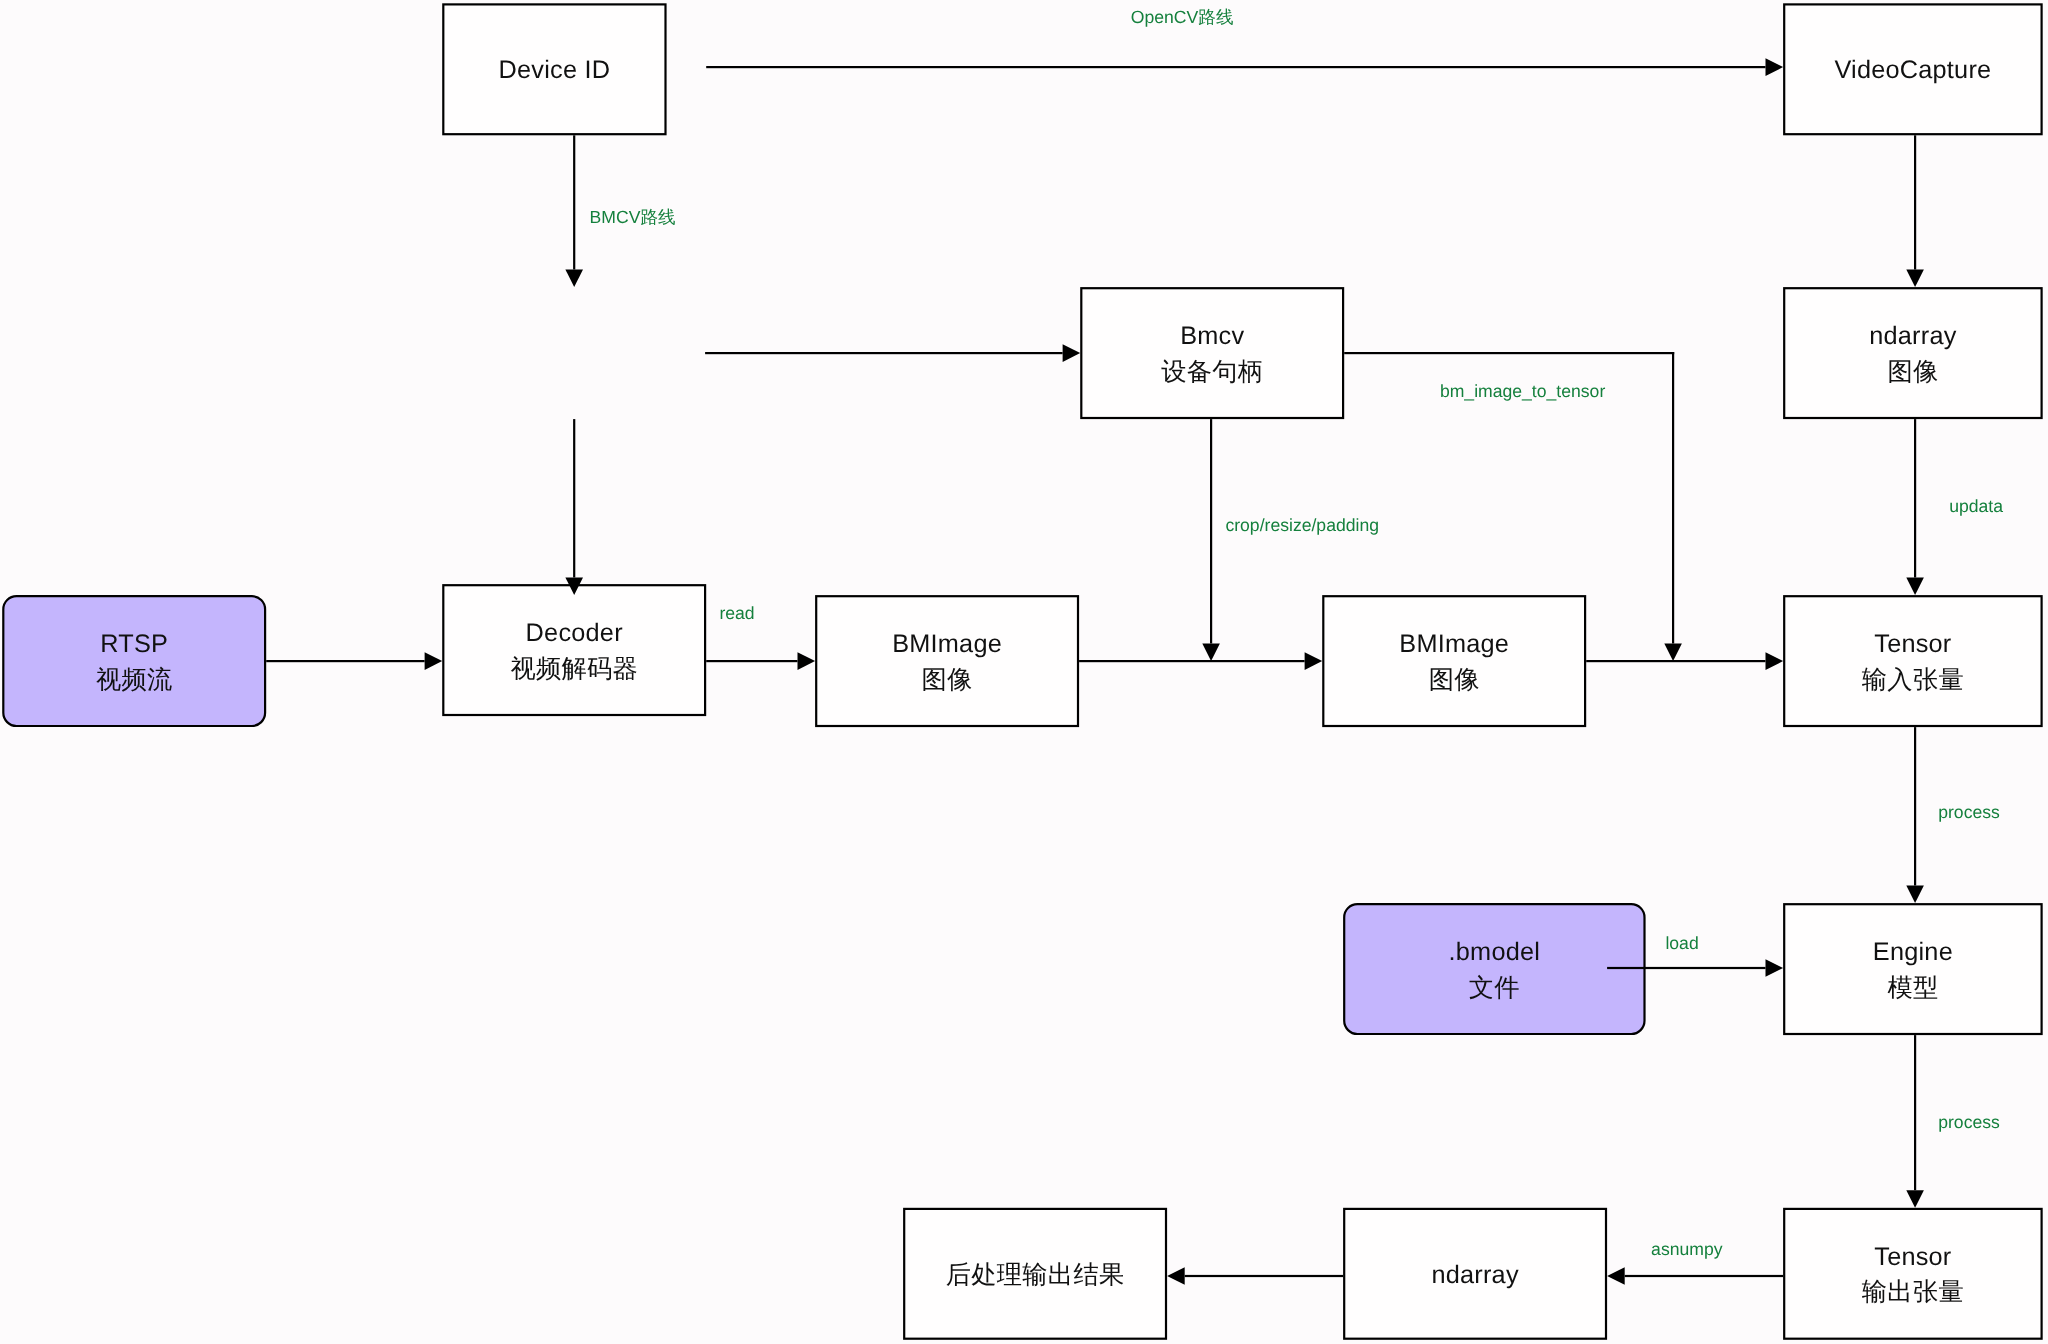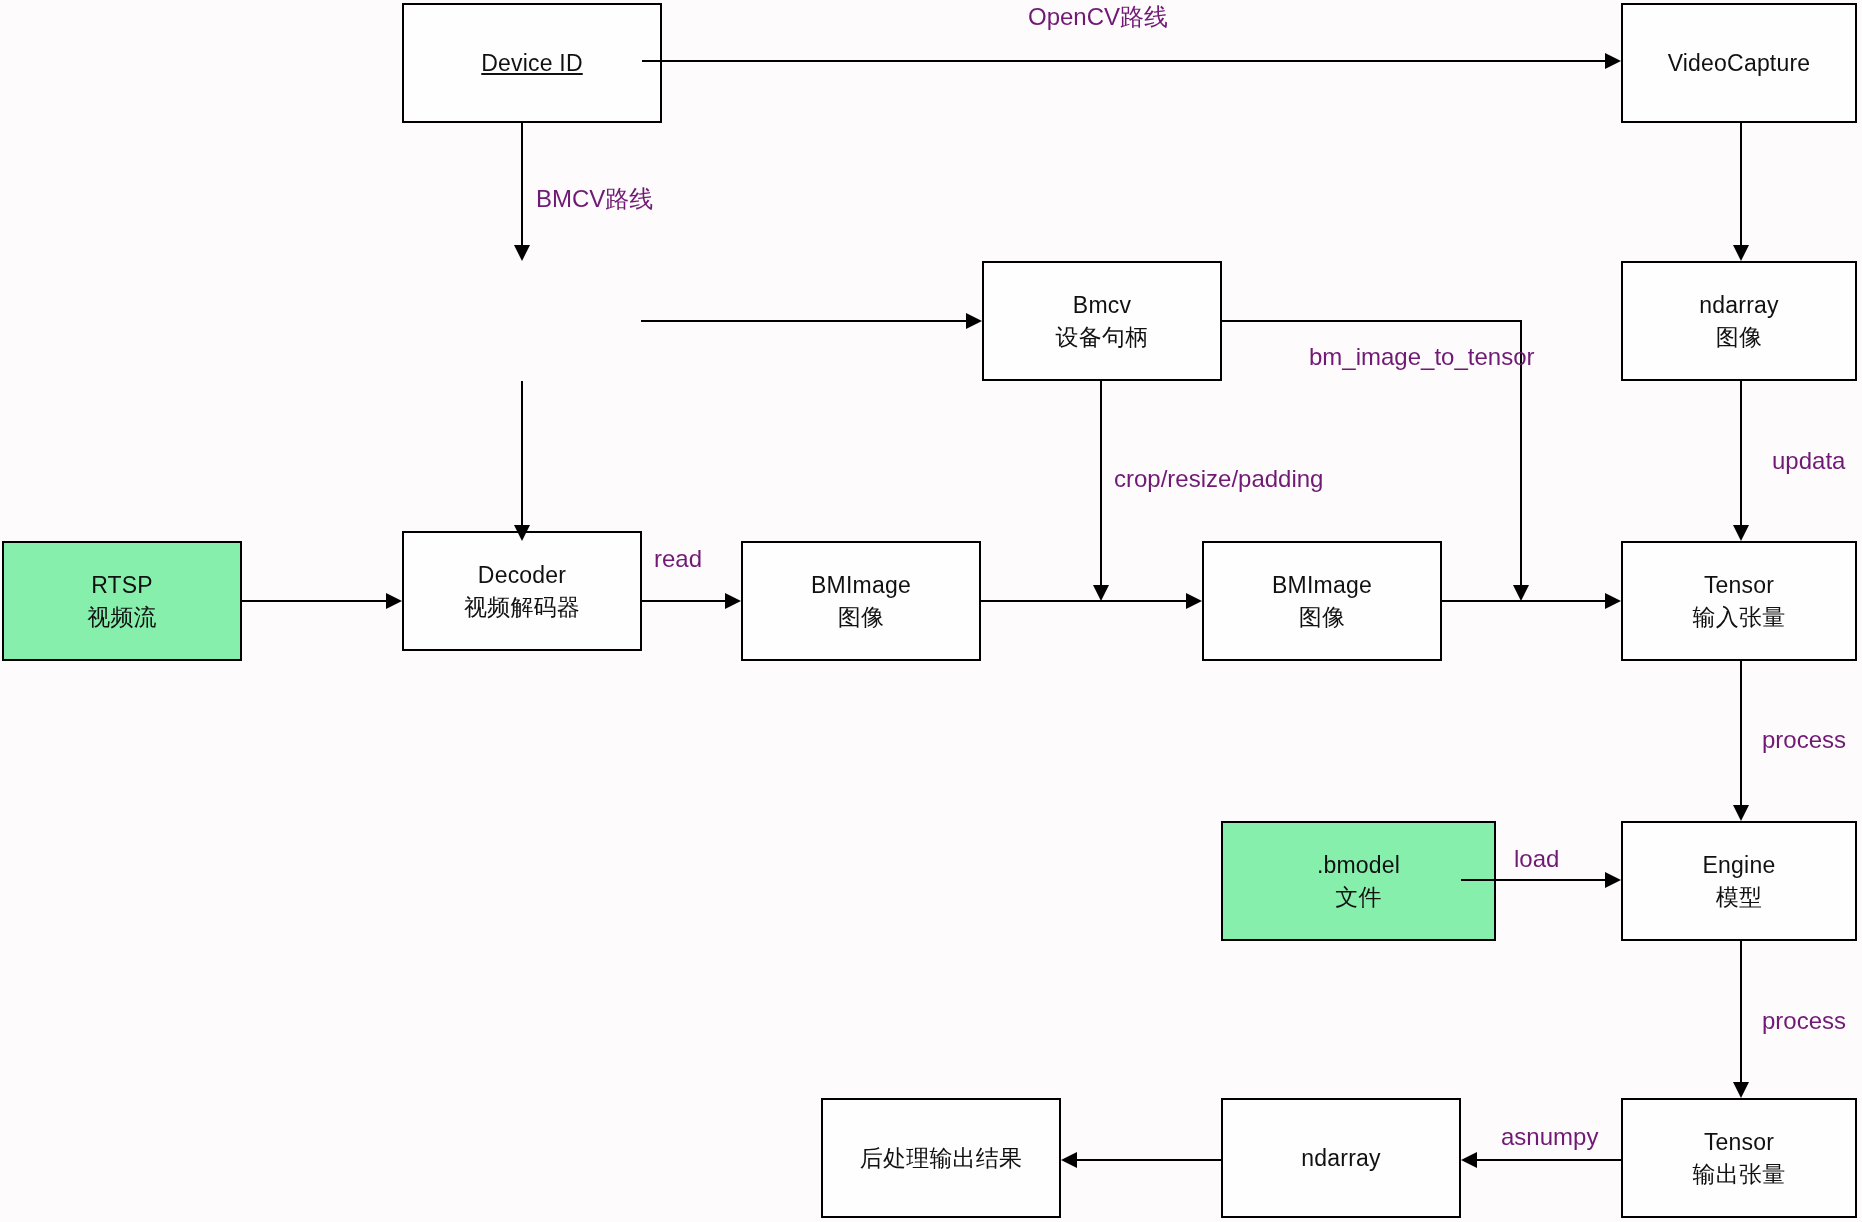--- a/index.html
+++ b/index.html
@@ -19,41 +19,41 @@
     background:#fffefe;
     display:flex;
     flex-direction:column;
     align-items:center;
     justify-content:center;
     text-align:center;
     font-size:23px;
     line-height:32px;
     letter-spacing:0.2px;
   }
-  .box.gray{background:#86efac;}
+  .box.gray{background:#c4b5fd;border-radius:13px;}
   .hline{position:absolute;height:2px;background:#000;}
   .vline{position:absolute;width:2px;background:#000;}
   .ah{position:absolute;width:0;height:0;}
   .ah-right{border-top:8px solid transparent;border-bottom:8px solid transparent;border-left:16px solid #000;}
   .ah-left{border-top:8px solid transparent;border-bottom:8px solid transparent;border-right:16px solid #000;}
   .ah-down{border-left:8px solid transparent;border-right:8px solid transparent;border-top:16px solid #000;}
   .elabel{
     position:absolute;
-    font-size:24px;
+    font-size:16px;
     line-height:25px;
     white-space:nowrap;
-    color:#701a75;
+    color:#15803d;
   }
 </style>
 </head>
 <body>
 
 <div id="canvas">
 
-  <div class="box" style="left:402px;top:3px;width:260px;height:120px;text-decoration:underline;">
+  <div class="box" style="left:402px;top:3px;width:204px;height:120px;">
     <div>Device ID</div>
   </div>
 
   <div class="box" style="left:1621px;top:3px;width:236px;height:120px;">
     <div>VideoCapture</div>
   </div>
 
 
   <div class="box" style="left:982px;top:261px;width:240px;height:120px;">
     <div>Bmcv</div>

